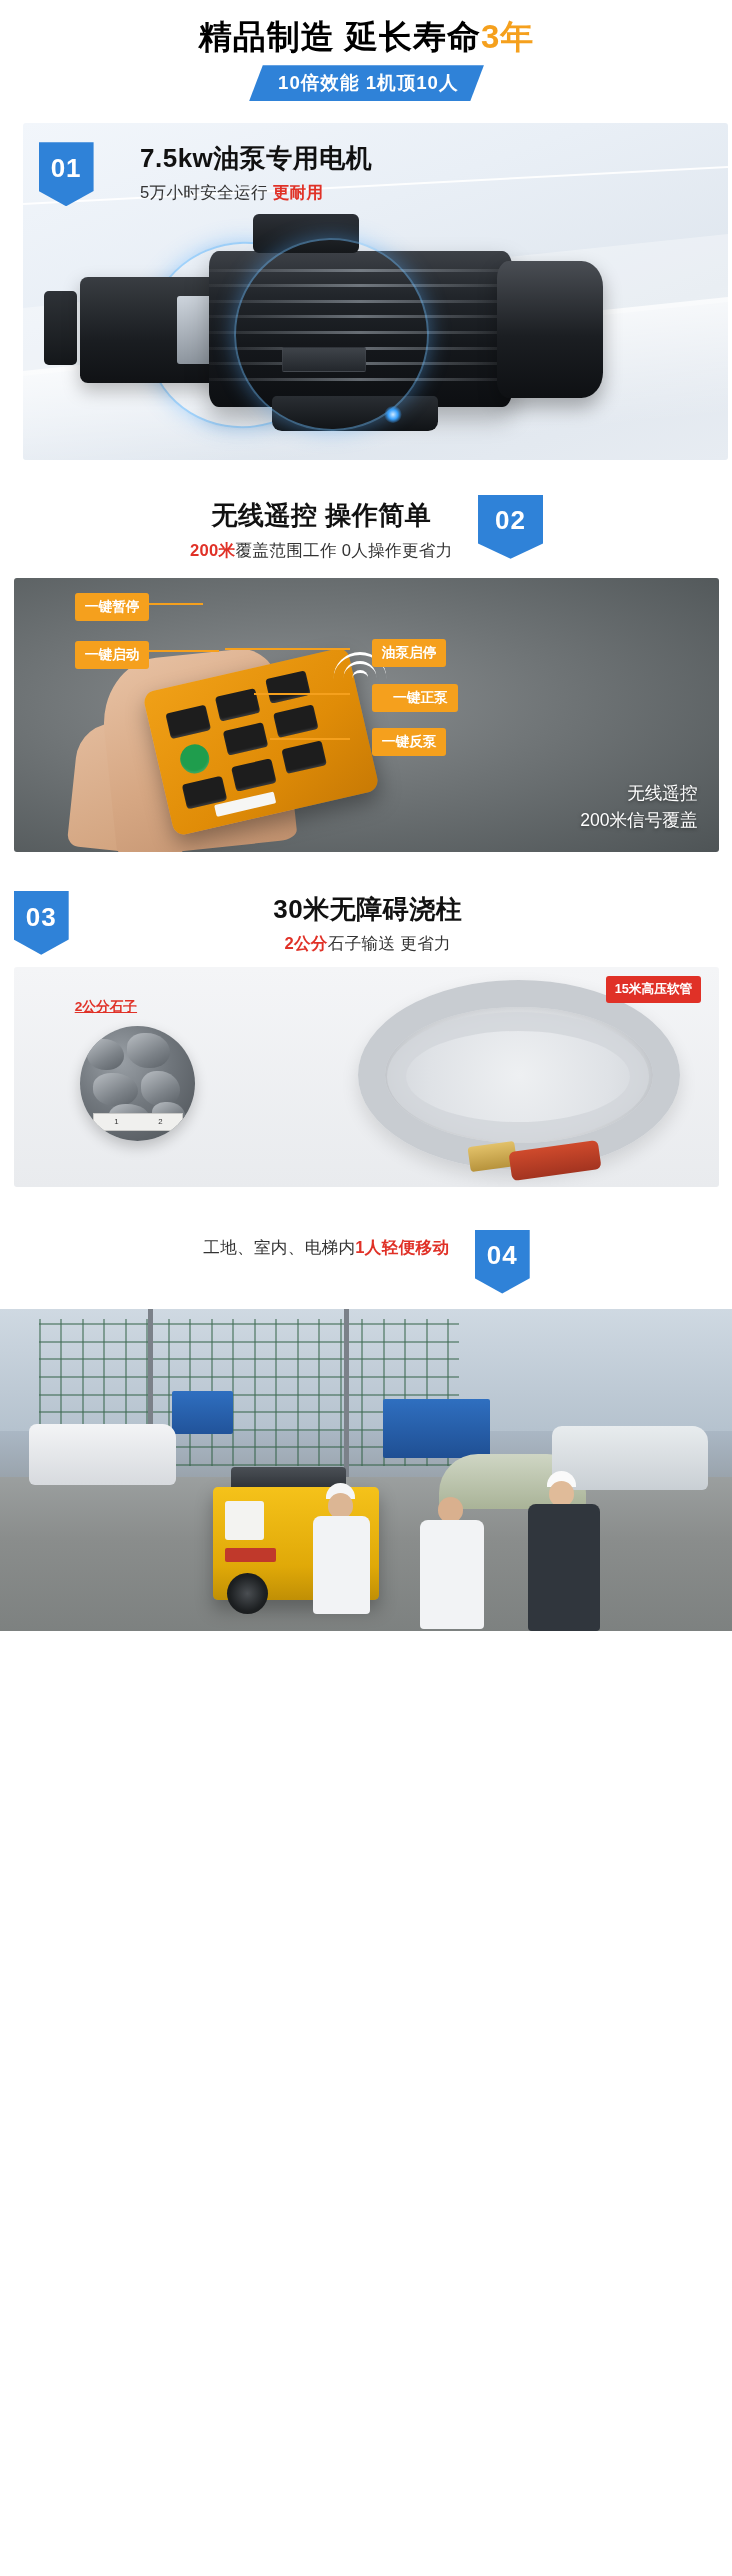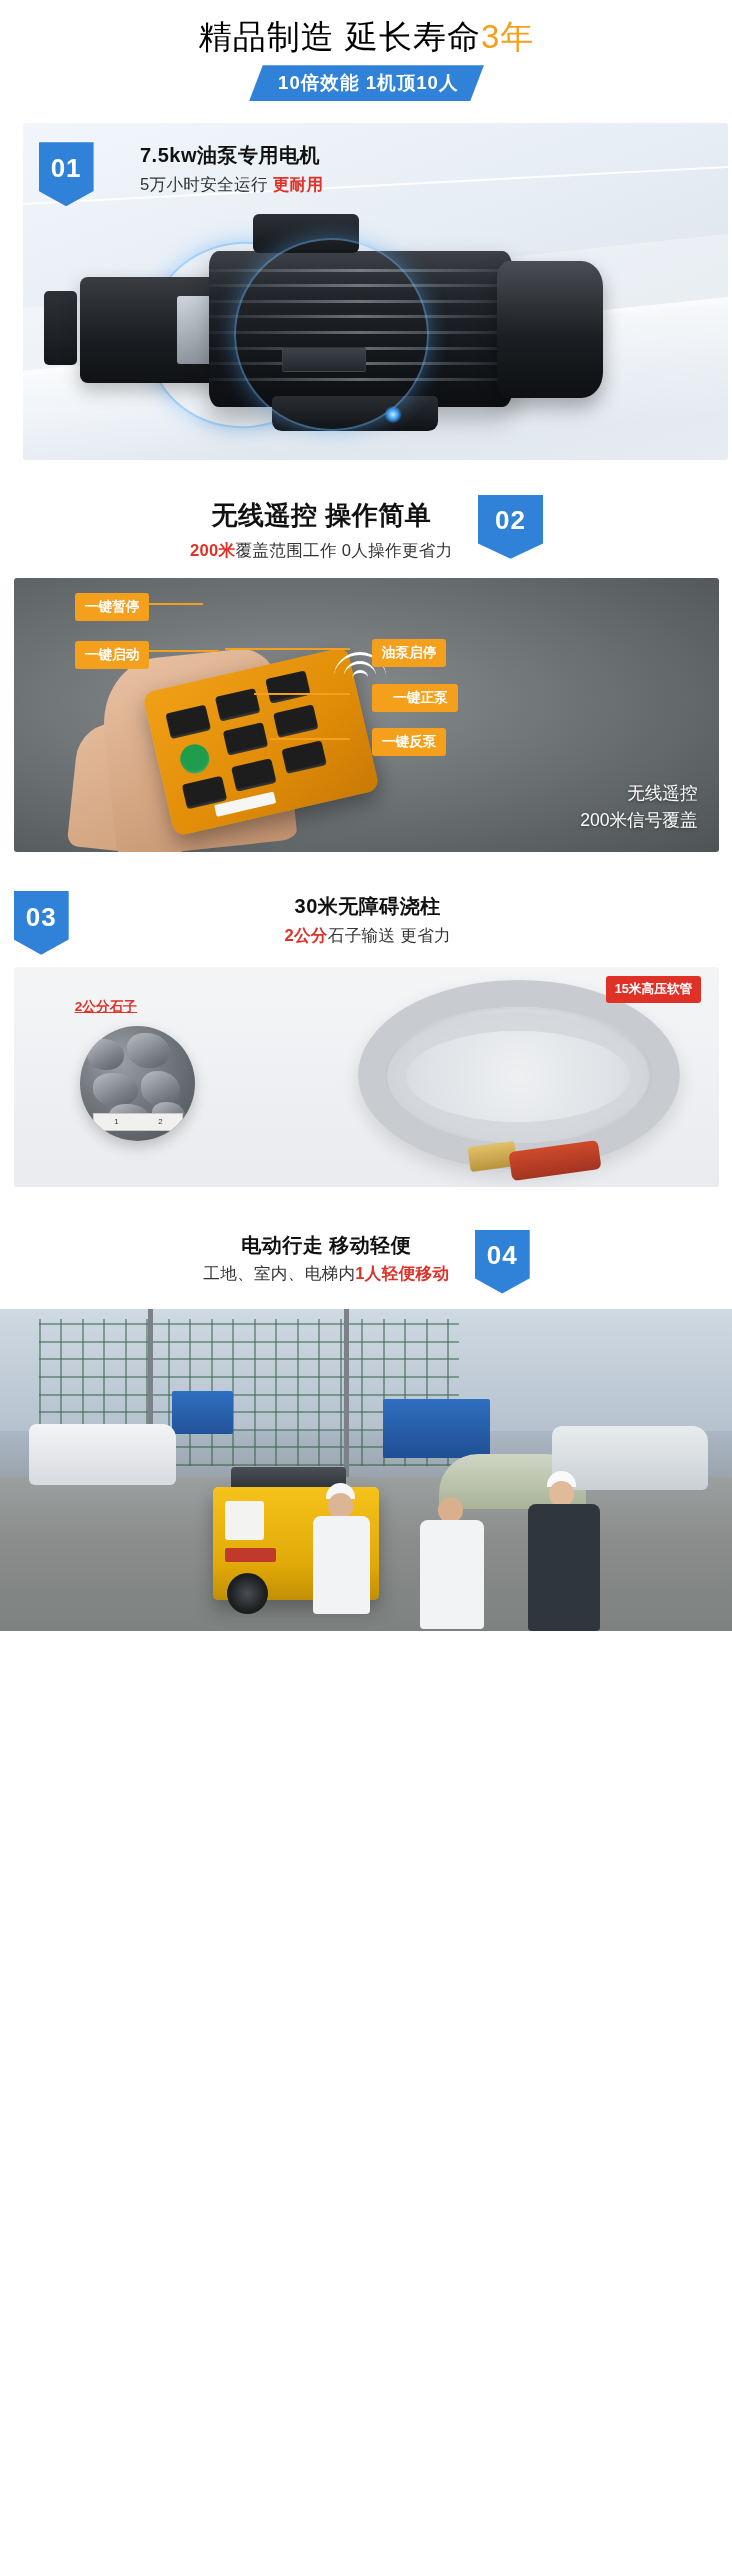--- a/index.html
+++ b/index.html
@@ -8,21 +8,21 @@
     width:733px;
     font-family:"Liberation Sans","DejaVu Sans",sans-serif;
     color:#1a1a1a;
     -webkit-font-smoothing:antialiased;
   }
   .page { width:733px; position:relative; overflow:hidden; }
 
   
   .top-header { padding:17.6px 0 0 0; text-align:center; }
   .top-title {
-    font-size:33px; font-weight:normal; letter-spacing:1px;
+    font-size:33px; font-weight:bold; letter-spacing:1px;
     line-height:1.15; color:#000;
   }
   .top-title .accent { color:#f5a01d; }
   .ribbon-wrap { display:flex; justify-content:center; margin-top:9.8px; }
   .ribbon {
     background:#2f82d8; color:#fff; font-size:18.6px; font-weight:bold;
     padding:5.9px 25.4px 6.8px 29px; letter-spacing:1px;
     clip-path:polygon(13.7px 0, 100% 0, calc(100% - 13.7px) 100%, 0 100%);
     display:inline-block; line-height:1.25;
   }
@@ -41,21 +41,21 @@
   .s3 { left:0px; top:59px; width:801px; height:2px; background:rgba(255,255,255,.9); transform:skewY(-3deg);}
   .badge {
     position:absolute; width:55px; height:64px; background:#2f82d8;
     clip-path:polygon(0 0,100% 0,100% 76%,50% 100%,0 76%);
     color:#fff; font-size:26px; font-weight:bold;
     display:flex; align-items:flex-start; justify-content:center;
     padding-top:10.7px; letter-spacing:1px; z-index:6;
   }
   .badge.b01 { left:15.6px; top:19.5px; }
   .sec01-text { position:absolute; left:117px; top:19.5px; z-index:6; }
-  .sec-h1 { font-size:20px; font-weight:bold; color:#111; letter-spacing:0.5px; line-height:1.3; }
+  .sec-h1 { font-size:26px; font-weight:bold; color:#111; letter-spacing:0.5px; line-height:1.3; }
   .sec-h2 { font-size:16.6px; color:#333; margin-top:5.9px; letter-spacing:0.3px; }
   .sec-h2 .red { color:#e03127; font-weight:bold; }
 
   
   .motor { position:absolute; left:39px; top:109px; width:625px; height:205px; z-index:4; }
   .m-body { position:absolute; left:147px; top:19.5px; width:303px; height:156px;
     background:linear-gradient(180deg,#3d4147 0%,#22262b 28%,#15181c 60%,#0d0f12 100%);
     border-radius:9.8px/15.6px;
     box-shadow:0 11.7px 23.4px rgba(0,0,0,.28); }
   .fin { position:absolute; left:0; width:100%; height:2.9px;
@@ -326,21 +326,20 @@
           <span>1</span>
           <span>2</span>
         </div>
       </div>
     </div>
   </div>
 
   <div class="sec04">
     <div class="sec04-head">
       <div class="sec04-titles">
-        <div class="sec-h1">电动行走 移动轻便</div>
         <div class="sec-h2">
           <span>工地、室内、电梯内</span><span class="red">1人轻便移动</span>
         </div>
       </div>
       <div class="badge b04">04</div>
     </div>
 
     <div class="site-photo">
       <div class="sky"></div>
       <div class="scaffold"></div>

